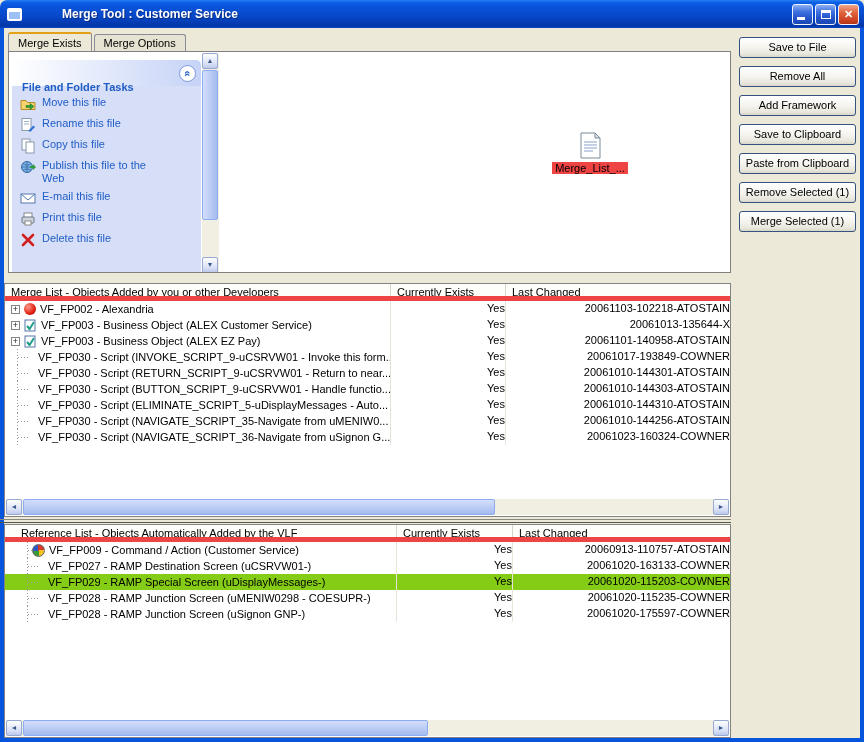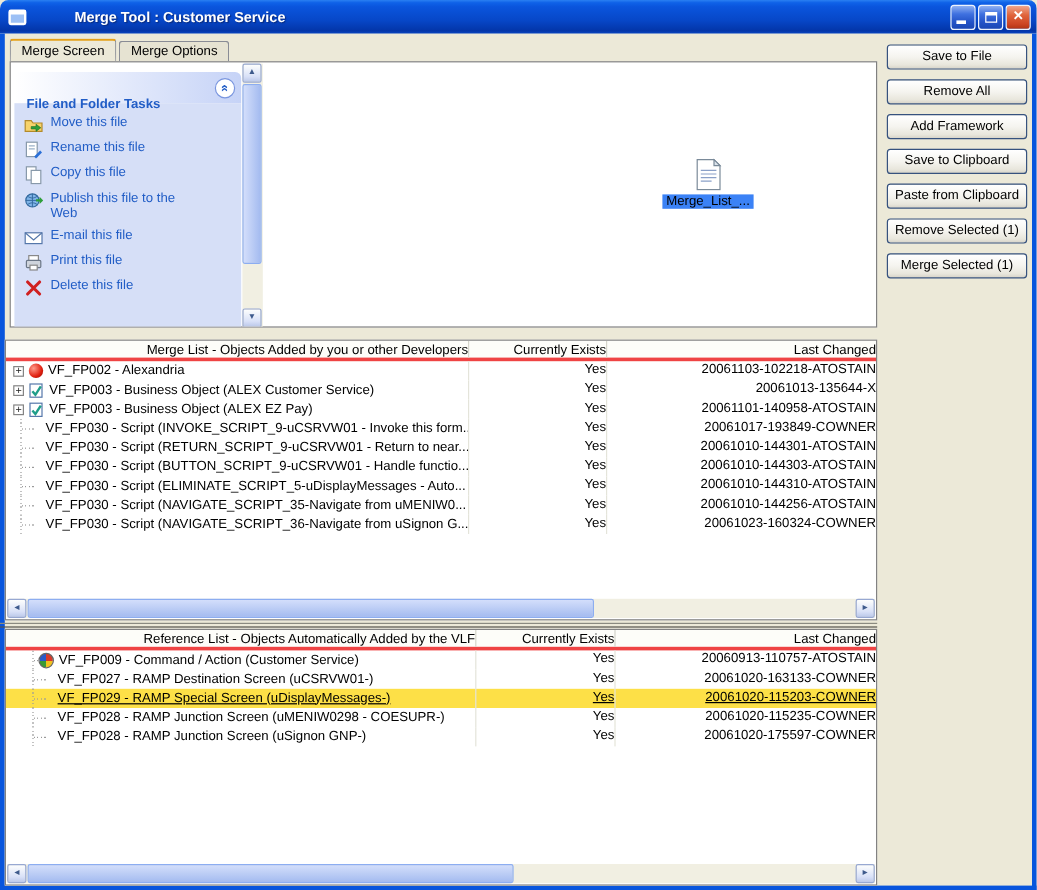--- a/index.html
+++ b/index.html
@@ -51,38 +51,38 @@
     background:linear-gradient(180deg,#fdfefd 0%,#d8e0f7 70%,#bcc9ea 100%);
     border:1px solid #97a8d2; border-radius:2px; color:#3e5a8c; font-size:7px; text-align:center; line-height:14px; }
   .sb-btn.down { bottom:0; }
   .vthumb { position:absolute; left:0; top:17px; width:16px; height:150px;
     background:linear-gradient(90deg,#d3defb 0%,#bccdf5 50%,#a4bbf0 100%);
     border:1px solid #8cadf1; border-radius:2px; }
 
   
   .file-item { position:absolute; left:535px; top:80px; width:92px; text-align:center; cursor:pointer; }
   .file-item svg { display:block; margin:0 auto 3px auto; }
-  .file-label { display:inline-block; background:#3b82f6; padding:0 3px; }
+  .file-label { display:inline-block; background:#ef4444; padding:0 3px; }
 
   
   .xp-btn { position:absolute; left:739px; width:117px; height:21px; border:1px solid #36527e; border-radius:3px;
     background:linear-gradient(180deg,#ffffff 0%,#f5f4ef 50%,#e8e6dc 85%,#d8d5ca 100%);
     text-align:center; line-height:19px; cursor:pointer; }
 
   
   .section { position:absolute; background:#fff; border:1px solid #828282; overflow:hidden; }
   .merge-section { left:4px; top:283px; width:727px; height:234px; }
   .ref-section   { left:4px; top:524px; width:727px; height:214px; }
-  .grid-head { display:grid; height:17px; line-height:16px; background:#fdfdf9; border-bottom:3px solid #ef4444;text-align:right; }
+  .grid-head { display:grid; height:17px; line-height:16px; background:#fdfdf9; border-bottom:5px solid #ef4444; }
   .gh-cell { padding-left:6px; border-right:1px solid #d5d5ca; white-space:nowrap; overflow:hidden; }
   .gh-cell:last-child { border-right:none; }
   .merge-section .grid-head, .merge-section .grid-row { grid-template-columns:386px 115px 1fr; }
   .ref-section .grid-head, .ref-section .grid-row { grid-template-columns:382px 116px 1fr;padding-left:10px; }
   .grid-row { display:grid; height:16px; line-height:15px; cursor:default; }
-  .grid-row.selected { background:#fde047;text-decoration:underline; }
+  .grid-row.selected { background:#84cc16; }
   .cell { border-right:1px solid #e4e4da; white-space:nowrap; overflow:hidden; }
   .cell:last-child { border-right:none; }
   .name-cell { display:flex; align-items:center; padding-left:3px; }
   .exists-cell, .changed-cell { padding-left:8px;text-align:right; }
 
   .expander { width:9px; height:9px; flex:0 0 9px; border:1px solid #848484; background:#fff; margin:0 4px 0 3px; }
   .expander span { display:block; font-size:9px; line-height:7px; text-align:center; color:#222; }
   .stub { width:30px; height:16px; flex:0 0 30px;
     background-image:repeating-linear-gradient(180deg,#9a9a9a 0 1px,transparent 1px 3px),
                      repeating-linear-gradient(90deg,#9a9a9a 0 1px,transparent 1px 3px);
@@ -123,21 +123,21 @@
           <i></i>
         </span>
       <span class="wbtn close">✕</span>
     </span>
   </div>
   <div class="b-left"></div>
   <div class="b-right"></div>
   <div class="b-bottom"></div>
 
   <div class="tabs">
-    <div class="tab active">Merge Screen</div>
+    <div class="tab active">Merge Exists</div>
     <div class="tab">Merge Options</div>
   </div>
 
   <div class="top-panel">
 
     <div class="task-pane">
       <div class="tp-header">
         <span class="tp-title">File and Folder Tasks</span>
         <span class="tp-chevron"><span>«</span></span>
       </div>

